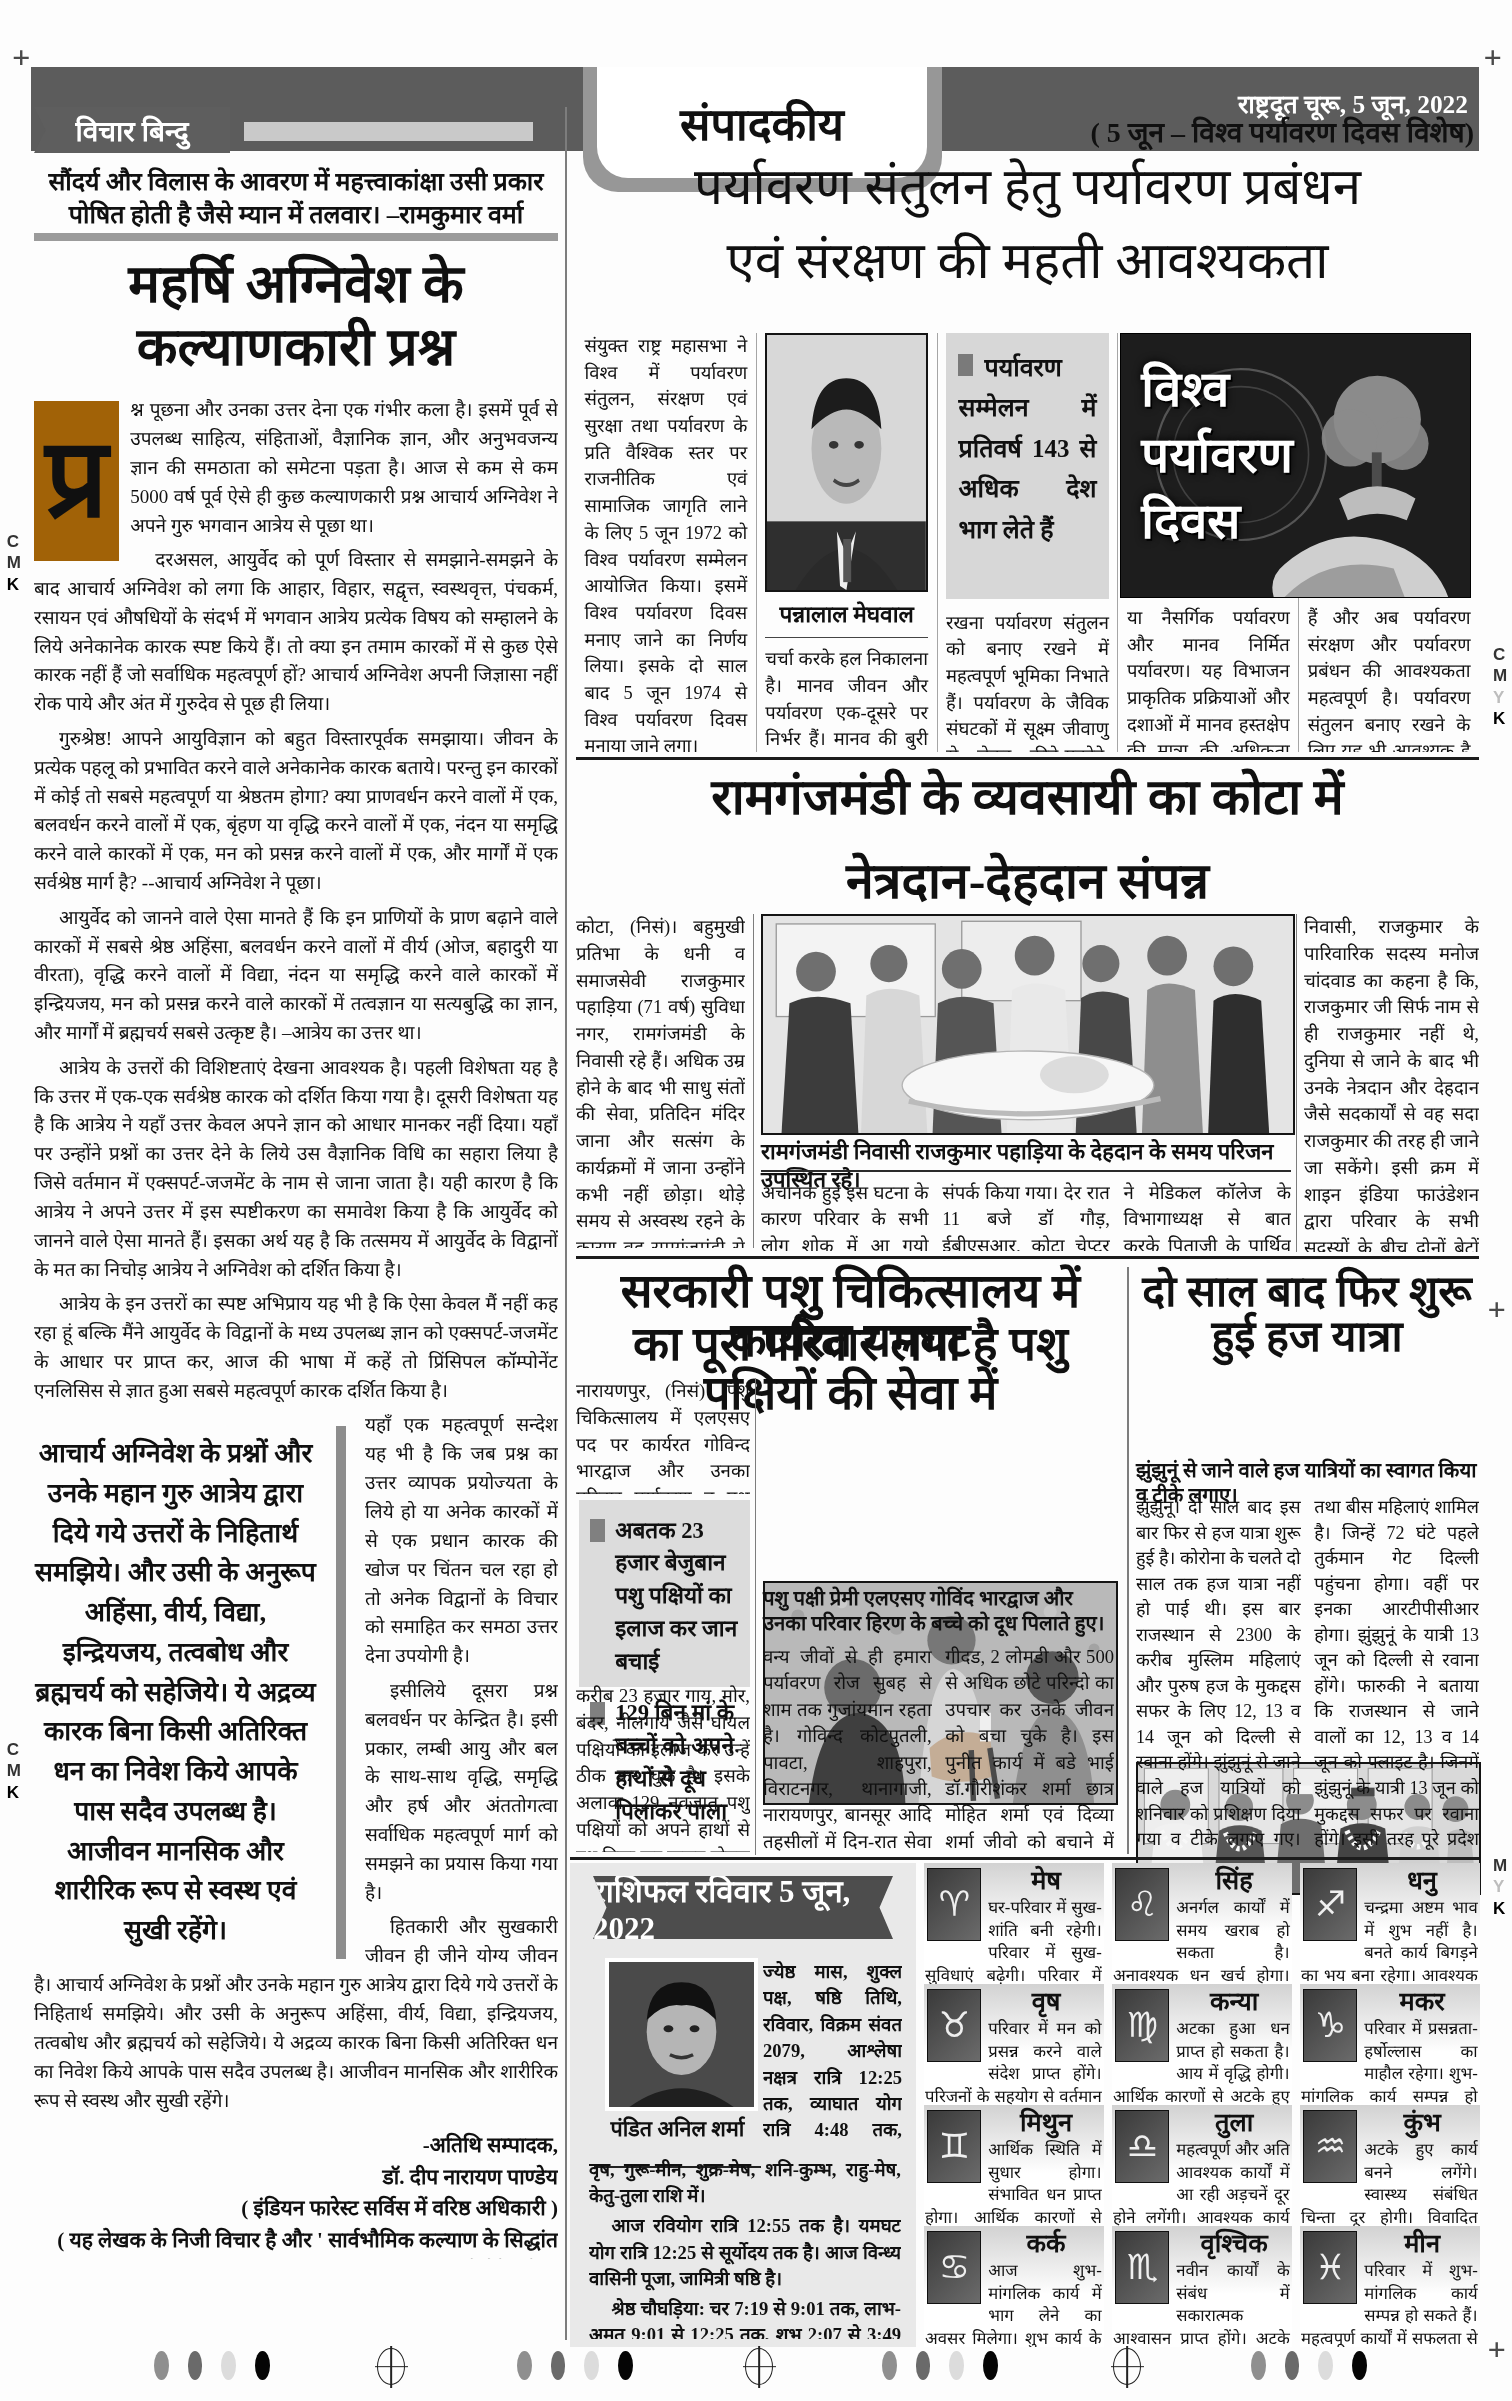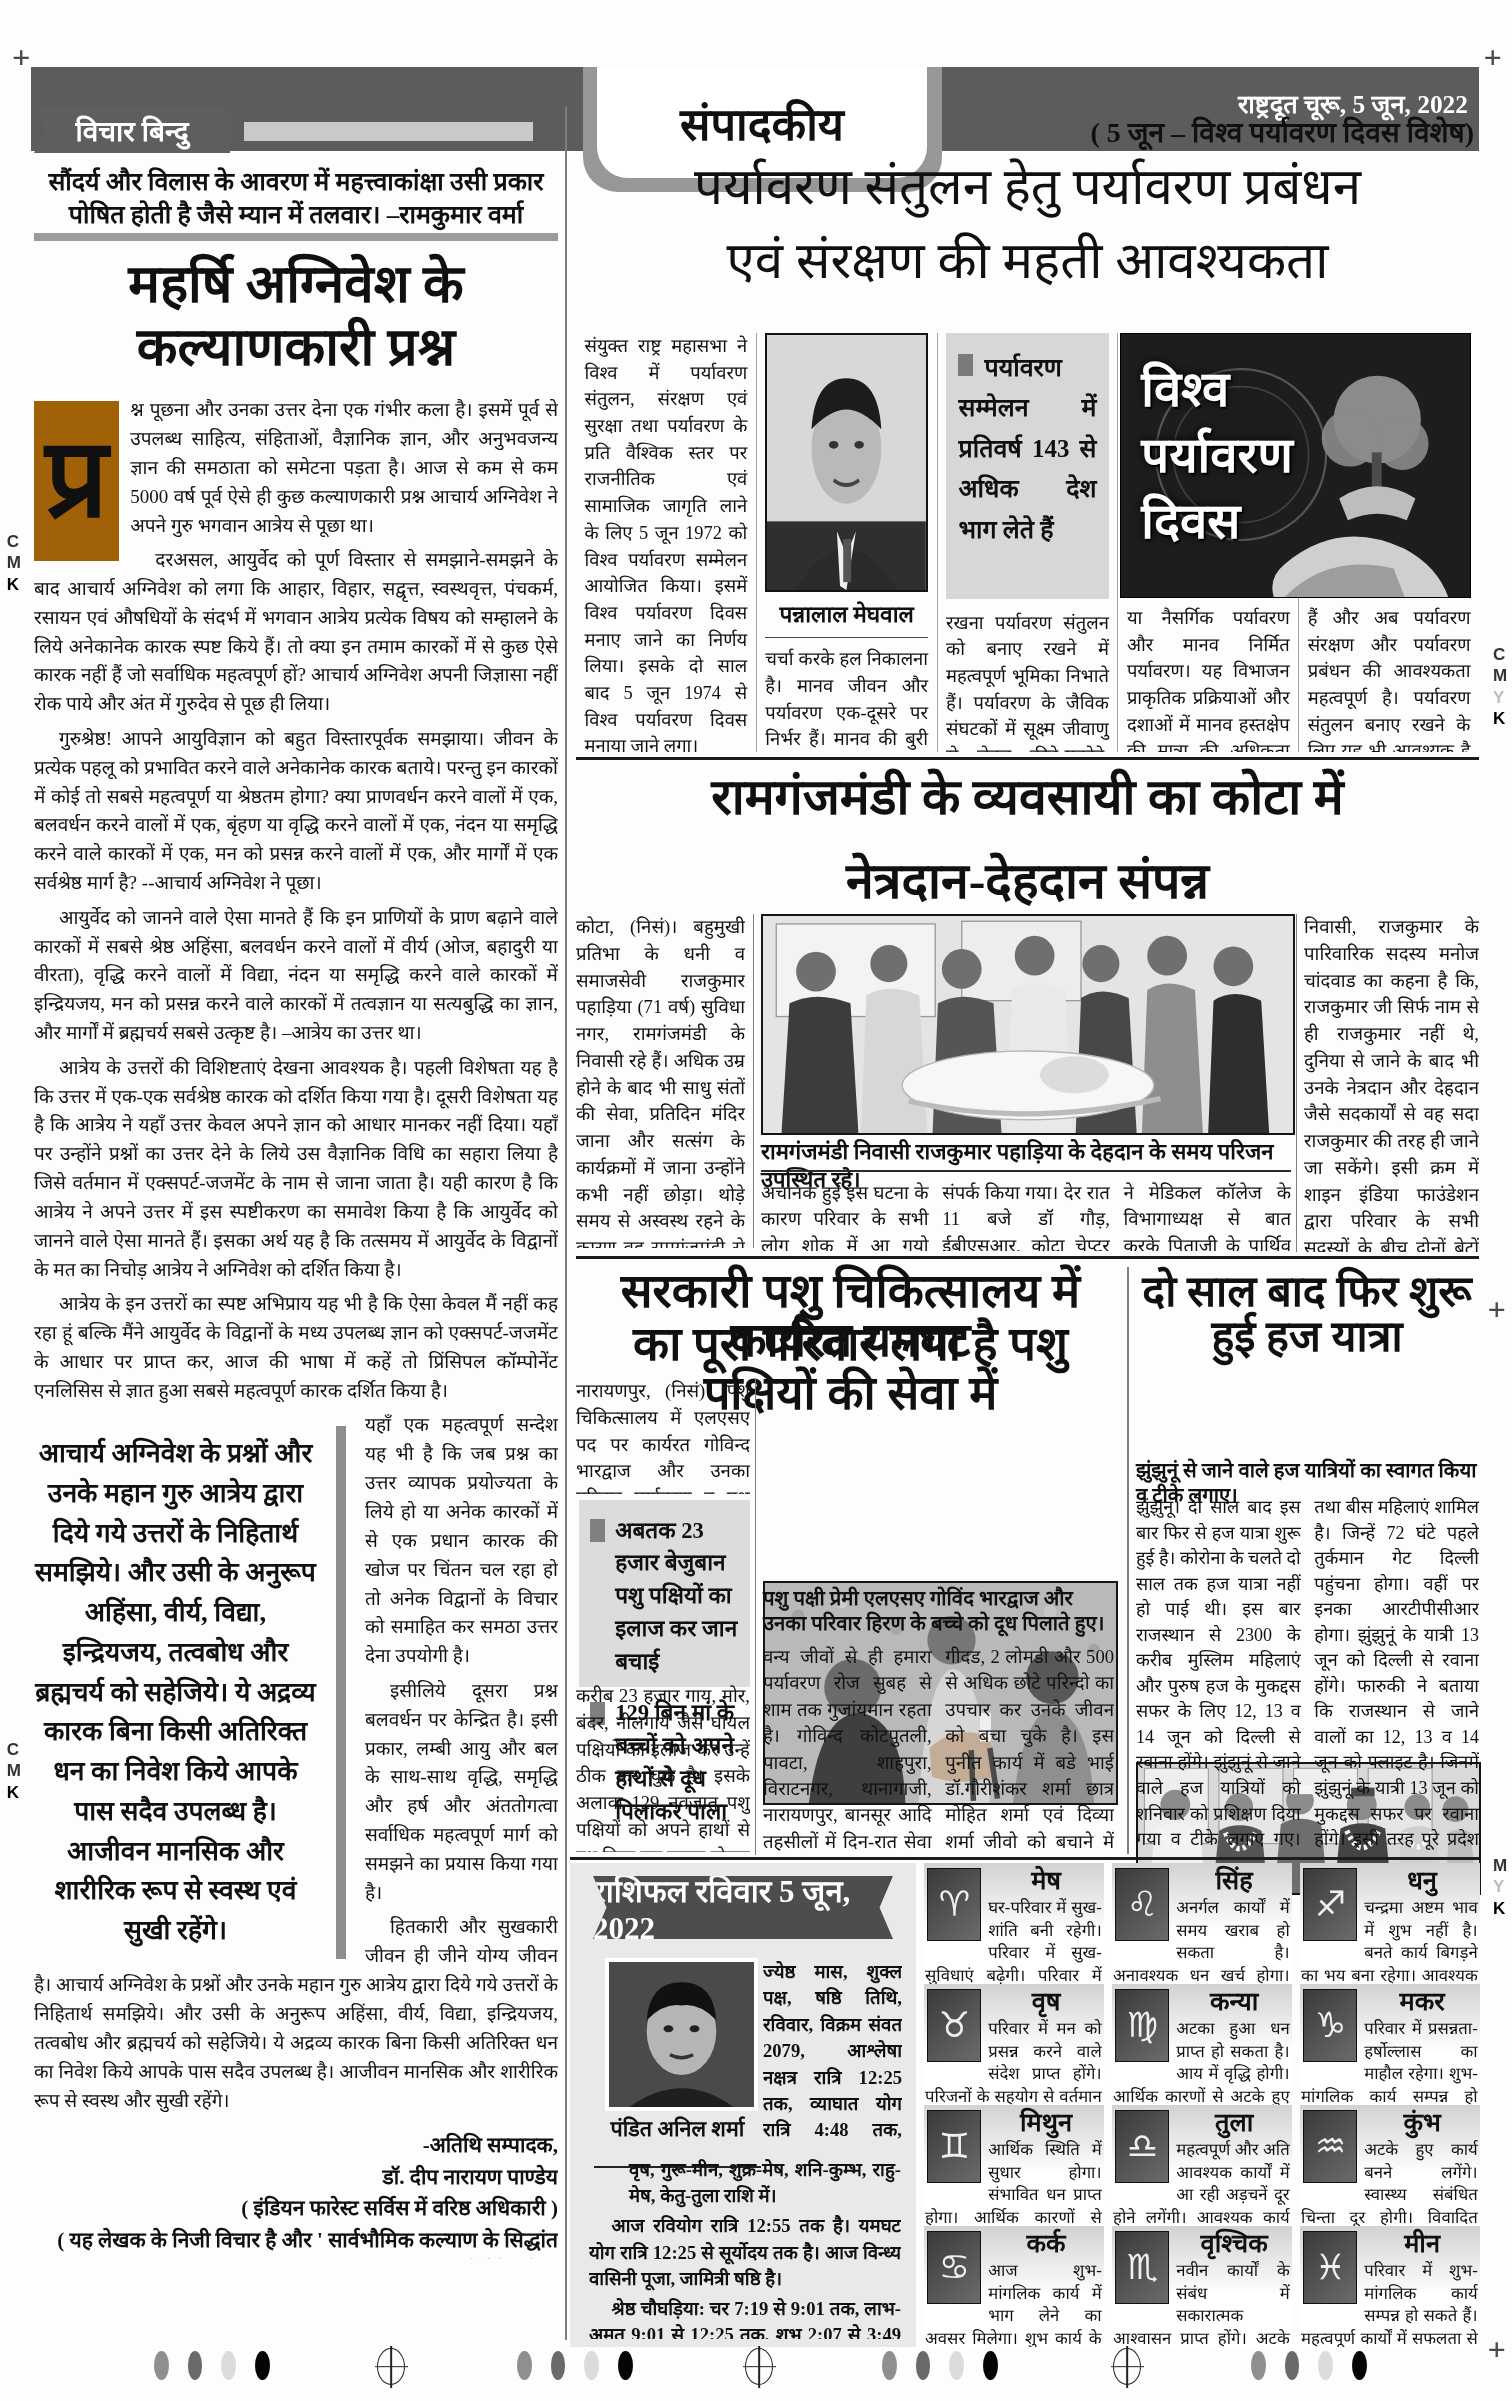--- a/index.html
+++ b/index.html
@@ -81,21 +81,21 @@
   
   .rash-panel{left:570px;top:1863px;width:346px;height:484px;background:#e9e9e9;}
   .rash-banner{left:593px;top:1876px;width:300px;height:63px;background:#4d4d4d;color:#fff;font-weight:bold;font-size:31px;
     display:flex;align-items:center;justify-content:center;
     clip-path:polygon(0 0,100% 0,95.5% 50%,100% 100%,0 100%,4.5% 50%);}
   .pandit-photo{left:605px;top:1958px;width:145px;height:145px;border:4.5px solid #fff;background:#4e4e4e;overflow:hidden;}
   .pandit-name{left:594px;top:2113px;width:167px;text-align:center;font-weight:bold;font-size:21.5px;border-bottom:2.3px solid #222;padding-bottom:24px;}
   .rash-intro{left:763px;top:1959px;width:139px;height:186px;font-size:18.6px;line-height:1.42;text-align:justify;font-weight:bold;overflow:hidden;}
   .rash-lower{left:589px;top:2157px;width:312px;height:182px;font-size:18.6px;line-height:1.42;text-align:justify;font-weight:bold;overflow:hidden;}
   .rash-lower p{margin:0 0 3.4px;text-indent:22.6px;}
-  .rash-lower p.nofirst{text-indent:0;margin-left:40px;}
+  .rash-lower p.nofirst{text-indent:0;}
   .zgrid{left:924px;top:1863px;width:556px;height:484px;display:grid;grid-template-columns:1fr 1fr 1fr;grid-auto-rows:121px;column-gap:8px;overflow:hidden;}
   .zcell{position:relative;overflow:hidden;background:linear-gradient(to bottom,#d2d2d2 0,#f2f2f2 49px,#fff 68px);}
   .zthumb{float:left;width:52px;height:71px;margin:4.5px 6.8px 2.3px 3.4px;background:linear-gradient(135deg,#3a3a3a,#6b6b6b);
     color:#efefef;display:flex;align-items:center;justify-content:center;font-size:35px;border:1.7px solid #101010;
     font-family:"DejaVu Sans",sans-serif;}
   .zname{text-align:center;font-weight:bold;font-size:25.4px;line-height:1.2;padding-top:2.3px;}
   .ztext{font-size:16.7px;line-height:1.36;text-align:justify;padding:1.1px 2.3px 0 1.1px;}
   
   svg{display:block;width:100%;height:100%;}
 </style>

